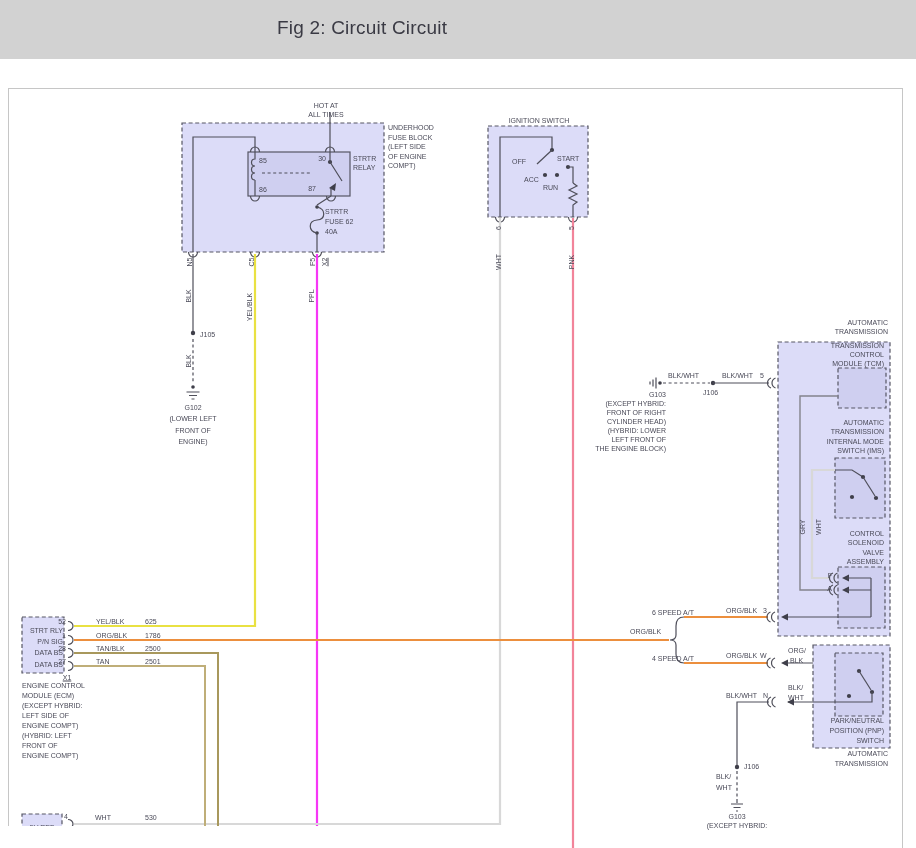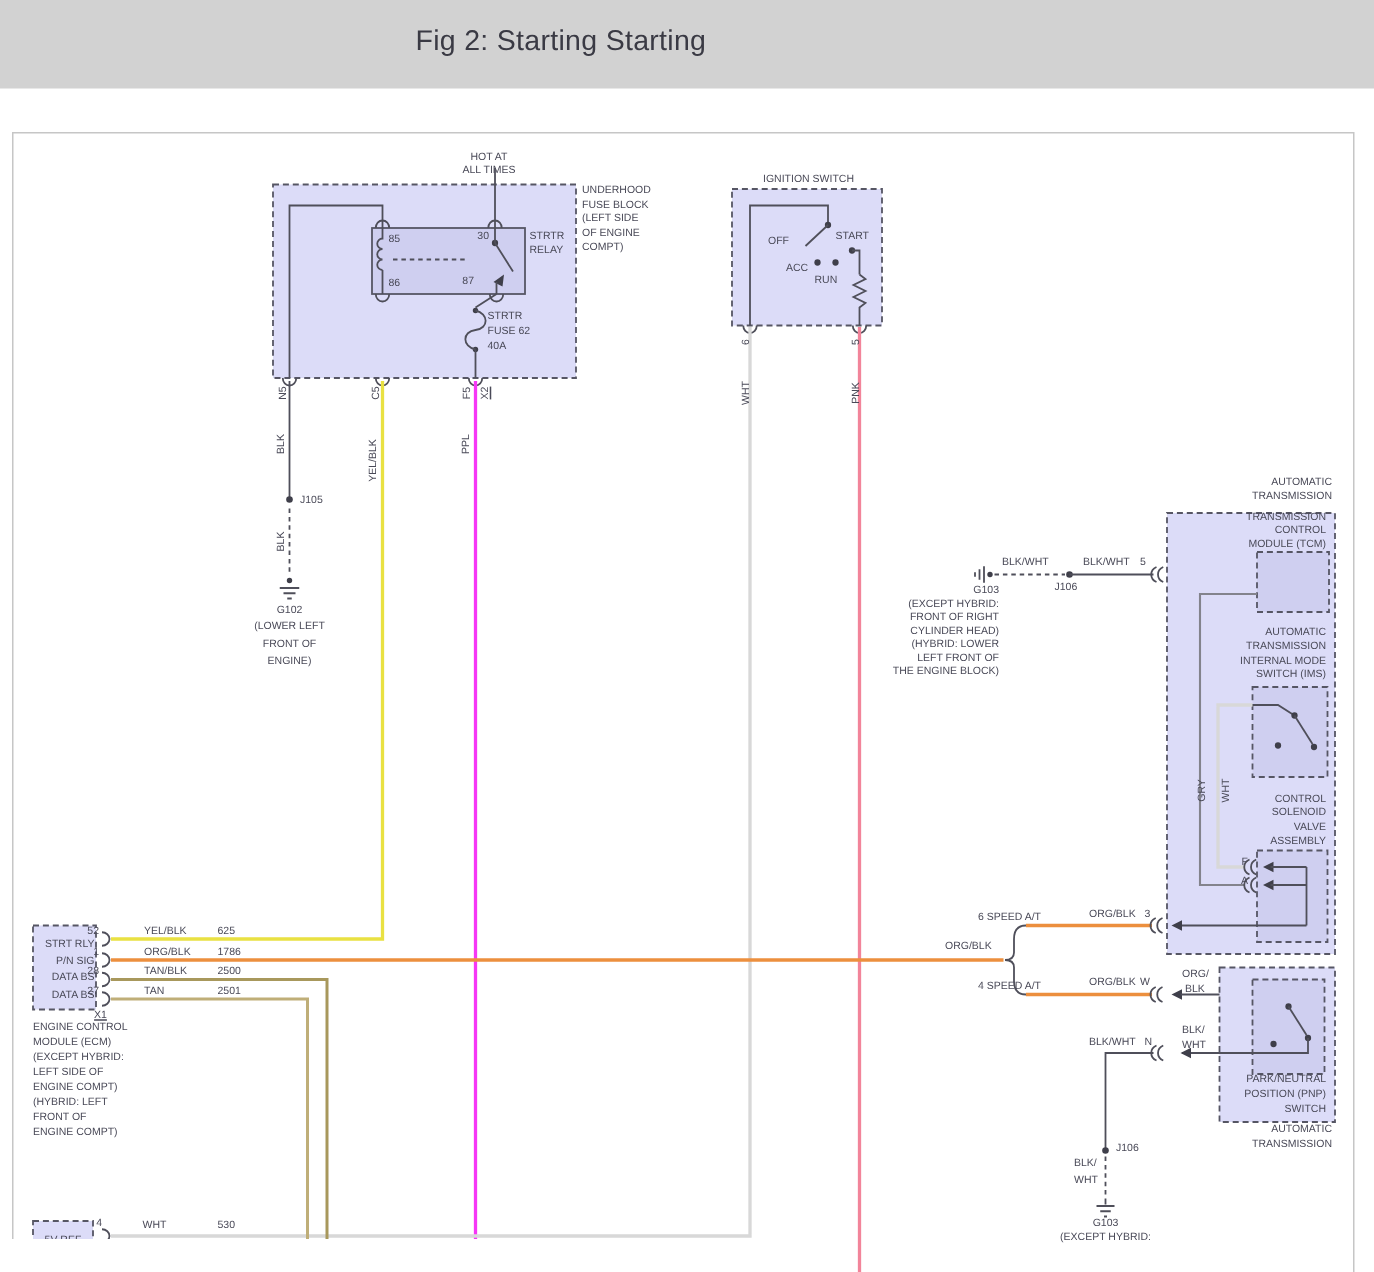--- a/index.html
+++ b/index.html
@@ -29,21 +29,21 @@
   .wwht{stroke:#d8d8d8;stroke-width:2.2;fill:none;}
   .wgry{stroke:#83838c;stroke-width:1.4;fill:none;}
   .dot{fill:#3f3f4a;}
   .arw{fill:#3f3f4a;}
 </style>
 </head>
 <body>
 
 <div id="stage">
   <div id="titlebar">
-    <div id="title">Fig 2: Starting Starting</div>
+    <div id="title">Fig 2: Circuit Circuit</div>
   </div>
 
   <div id="panel"></div>
 
   <svg id="wiresvg" width="916" height="848" viewBox="0 0 916 848">
 
     <g>
       <rect class="bx" x="182" y="123" width="202" height="129"></rect>
       <rect class="bxs" x="248" y="152" width="102" height="44"></rect>
 

